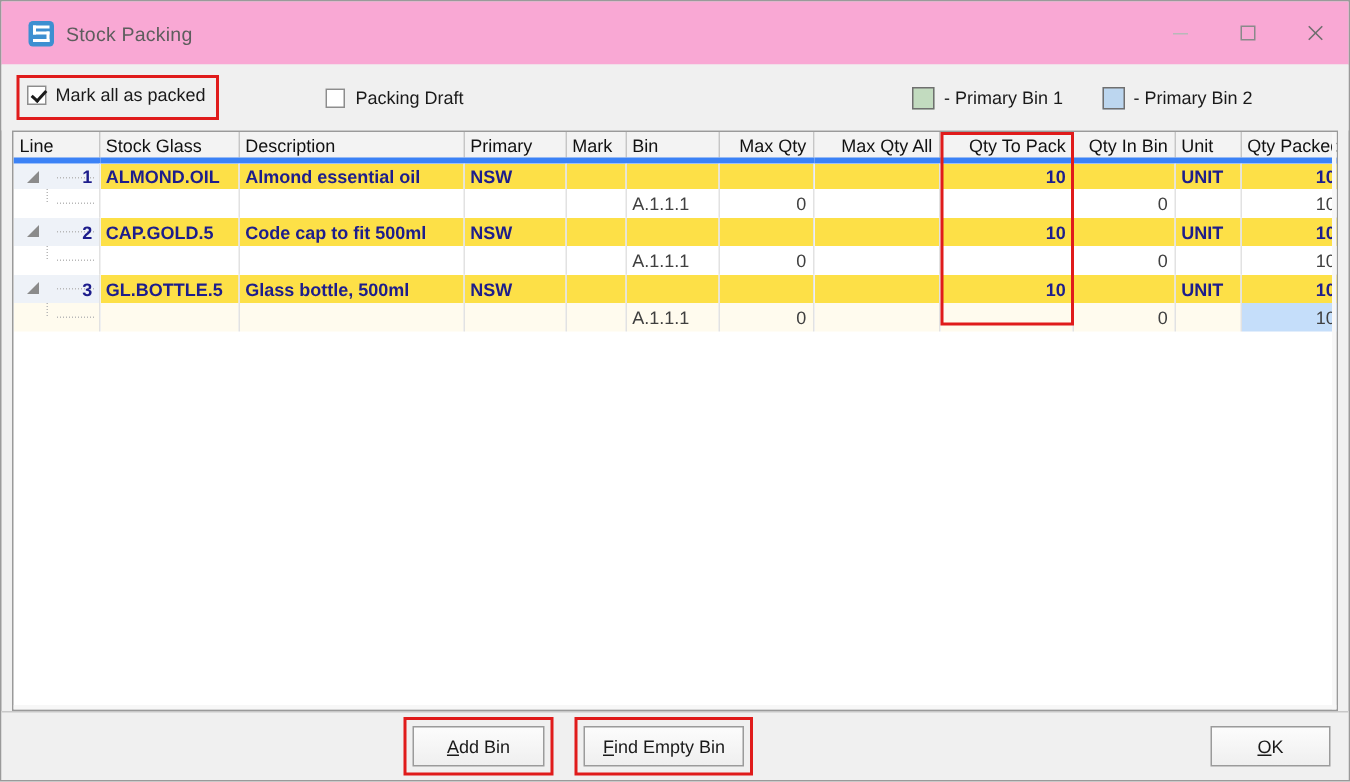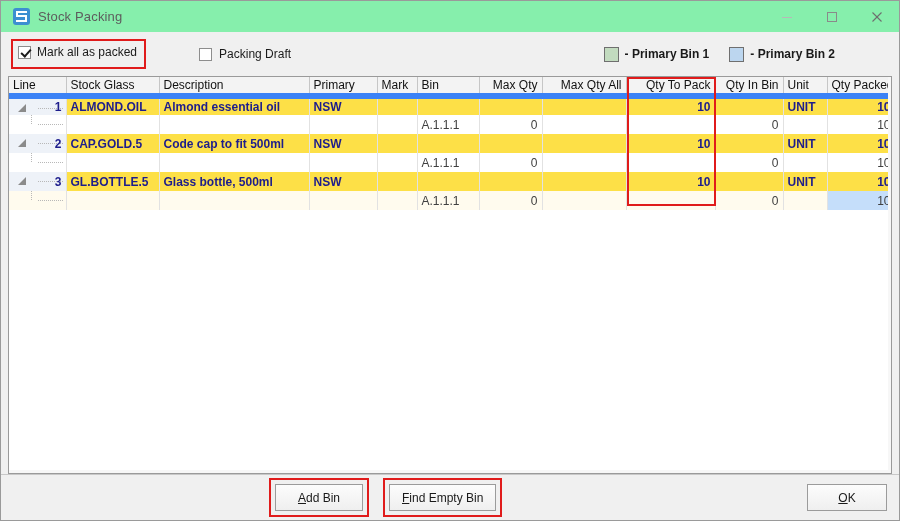--- a/index.html
+++ b/index.html
@@ -22,26 +22,26 @@
     height: 521px;
     box-sizing: border-box;
     border: 1px solid #9a9a9a;
     background: #f0f0f0;
     display: flex;
     flex-direction: column;
   }
 
   
   .titlebar {
-    height: 31px;
+    height: 42px;
     min-height: 31px;
-    background: #86efac;
-    display: flex;
-    align-items: center;
-    padding-left: 12px;
+    background: #f9a8d4;
+    display: flex;
+    align-items: center;
+    padding-left: 18px;
     box-sizing: border-box;
   }
   .app-icon {
     width: 17px;
     height: 17px;
     border-radius: 3px;
     background: #3d8fd1;
     position: relative;
     flex: 0 0 auto;
     margin-right: 8px;
@@ -94,21 +94,21 @@
     padding: 4px 7px 8px 5px;
     display: flex;
     align-items: center;
     gap: 6px;
     box-sizing: border-box;
   }
   .chk-plain {
     display: flex;
     align-items: center;
     gap: 7px;
-    margin-left: 38px;
+    margin-left: 56px;
     padding-left: 15px;
   }
   .checkbox {
     width: 13px;
     height: 13px;
     border: 1px solid #8d8d8d;
     background: #ffffff;
     position: relative;
     flex: 0 0 auto;
     box-sizing: border-box;
@@ -121,23 +121,22 @@
     border: solid #1b1b1b;
     border-width: 0 2px 2px 0;
     transform: rotate(42deg);
   }
   .chk-label { font-size: 12px; color: #1a1a1a; white-space: nowrap; }
 
   .legend {
     margin-left: auto;
     display: flex;
     align-items: flex-start;
-    gap: 20px;
+    gap: 26px;
     padding-right: 52px;
-    font-weight: bold;
   }
   .legend-item { display: flex; align-items: center; gap: 6px; }
   .swatch {
     width: 15px; height: 15px;
     border: 1px solid #6f6f6f;
     box-sizing: border-box;
   }
   .swatch.bin1 { background: #c2dbbf; }
   .swatch.bin2 { background: #bcd6ef; }
   .legend-label { font-size: 12px; color: #1a1a1a; white-space: nowrap; }
@@ -167,21 +166,21 @@
   table.grid {
     border-collapse: collapse;
     table-layout: fixed;
     width: 886px;
     font-size: 12px;
   }
   table.grid th {
     height: 19px;
     background: #f3f3f3;
     border-right: 1px solid #c6c6c6;
-    border-bottom: 6px solid #3b82f6;
+    border-bottom: 4px solid #3b82f6;
     font-weight: normal;
     color: #111111;
     padding: 0 4px;
     box-sizing: border-box;
     white-space: nowrap;
     overflow: hidden;
   }
   table.grid th.l { text-align: left; }
   table.grid th.r { text-align: right; }
   table.grid td {

